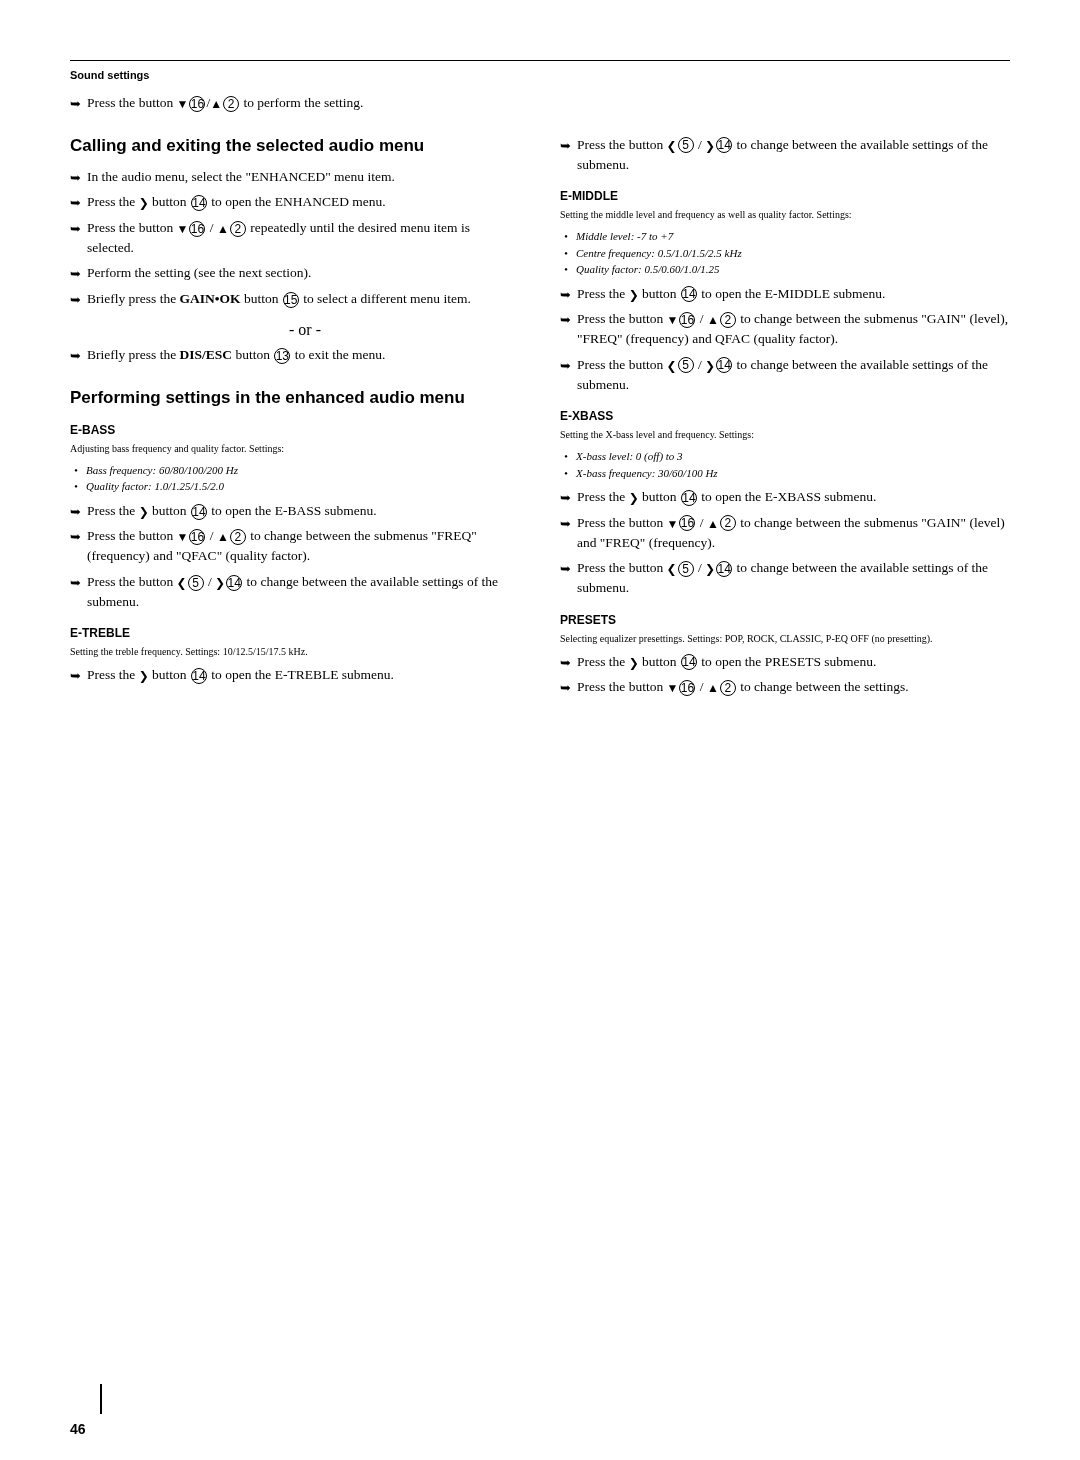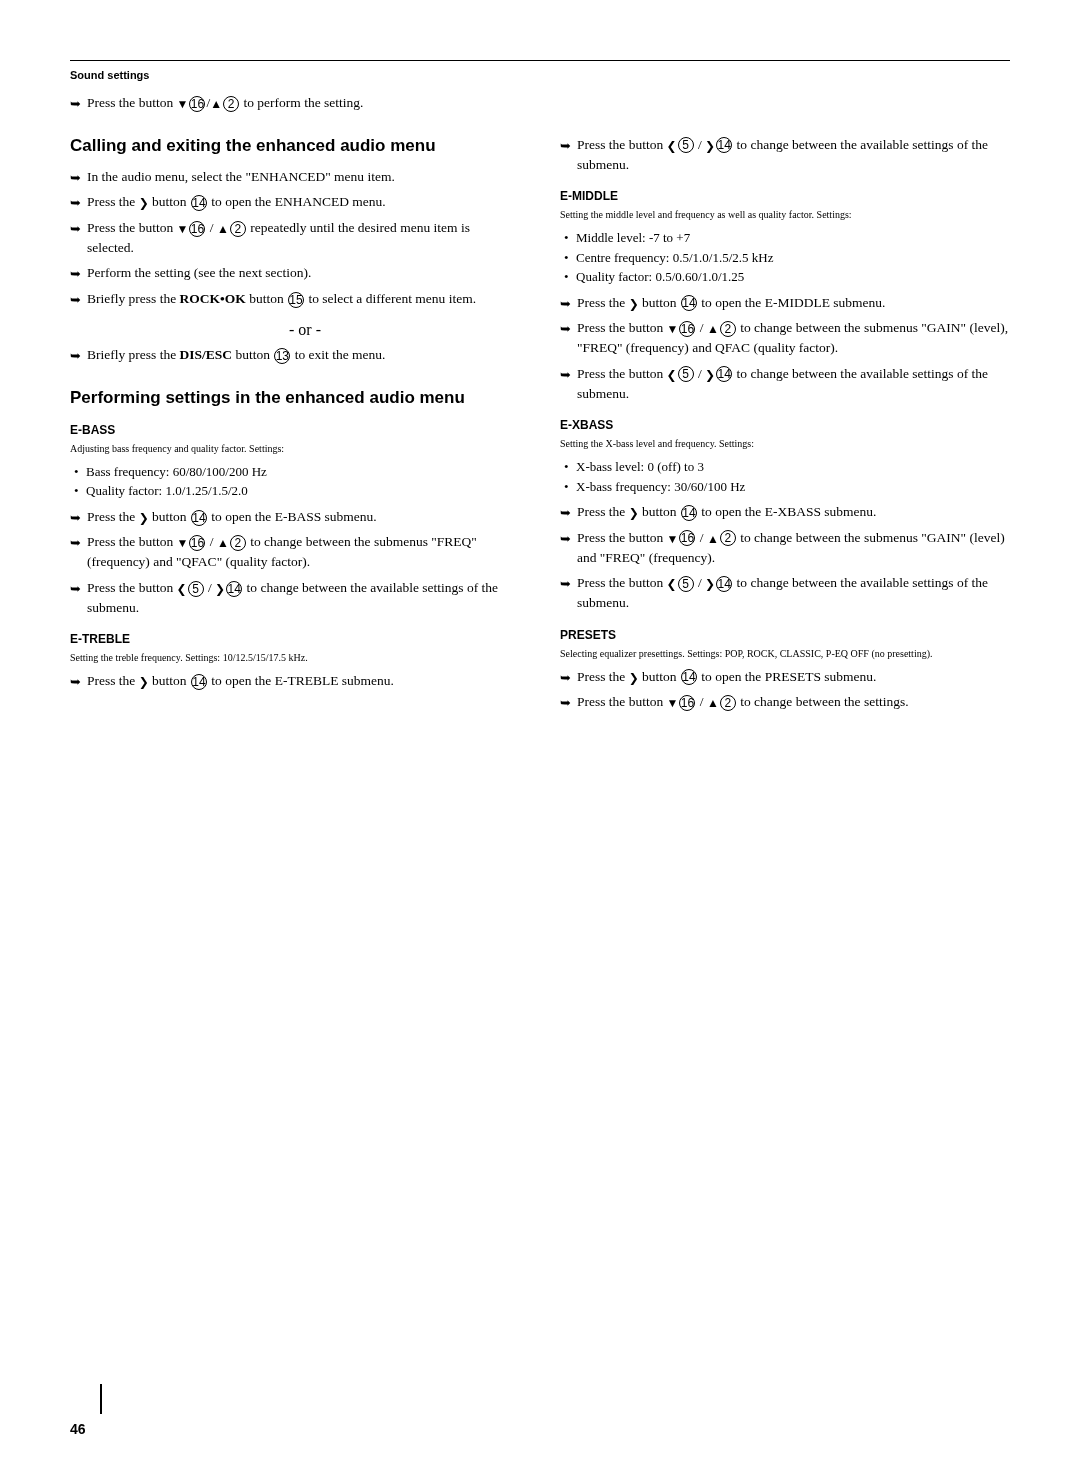--- a/index.html
+++ b/index.html
@@ -68,24 +68,25 @@
       margin-bottom: 6px;
     }
 
     .bullet-list {
       list-style: none;
       padding-left: 0;
       margin-bottom: 6px;
     }
 
     .bullet-list li {
-      font-size: 13px;
+      font-size: 11px;
       line-height: 1.5;
       padding-left: 16px;
       position: relative;
+      font-style: italic;
     }
 
     .bullet-list li::before {
       content: '•';
       position: absolute;
       left: 4px;
     }
 
     .arrow-item {
       display: flex;
@@ -167,21 +168,21 @@
       Press the button <span class="btn-sym">▼</span><span class="circled">16</span>/<span class="btn-sym">▲</span><span class="circled">2</span> to perform the setting.
     </span>
   </div>
 
   <br>
 
   <div class="two-col">
 
     <div class="col-left">
 
-      <h2>Calling and exiting the enhanced audio menu</h2>
+      <h2>Calling and exiting the selected audio menu</h2>
 
       <div class="arrow-item">
         <span class="arrow-icon">➥</span>
         <span class="arrow-text">In the audio menu, select the "ENHANCED" menu item.</span>
       </div>
 
       <div class="arrow-item">
         <span class="arrow-icon">➥</span>
         <span class="arrow-text">Press the <span class="btn-sym">❯</span> button <span class="circled">14</span> to open the ENHANCED menu.</span>
       </div>
@@ -191,21 +192,21 @@
         <span class="arrow-text">Press the button <span class="btn-sym">▼</span><span class="circled">16</span> / <span class="btn-sym">▲</span><span class="circled">2</span> repeatedly until the desired menu item is selected.</span>
       </div>
 
       <div class="arrow-item">
         <span class="arrow-icon">➥</span>
         <span class="arrow-text">Perform the setting (see the next section).</span>
       </div>
 
       <div class="arrow-item">
         <span class="arrow-icon">➥</span>
-        <span class="arrow-text">Briefly press the <span class="bold">ROCK•OK</span> button <span class="circled">15</span> to select a different menu item.</span>
+        <span class="arrow-text">Briefly press the <span class="bold">GAIN•OK</span> button <span class="circled">15</span> to select a different menu item.</span>
       </div>
 
       <div class="or-line">- or -</div>
 
       <div class="arrow-item">
         <span class="arrow-icon">➥</span>
         <span class="arrow-text">Briefly press the <span class="bold">DIS/ESC</span> button <span class="circled">13</span> to exit the menu.</span>
       </div>
 
       <br>

